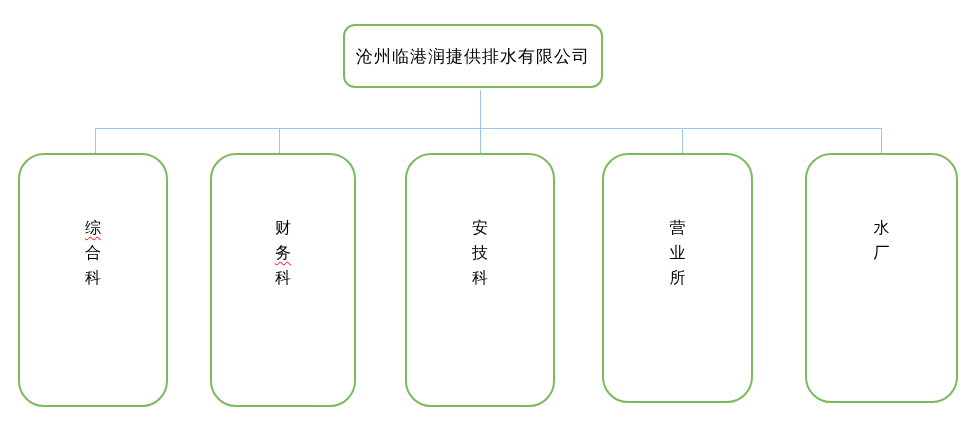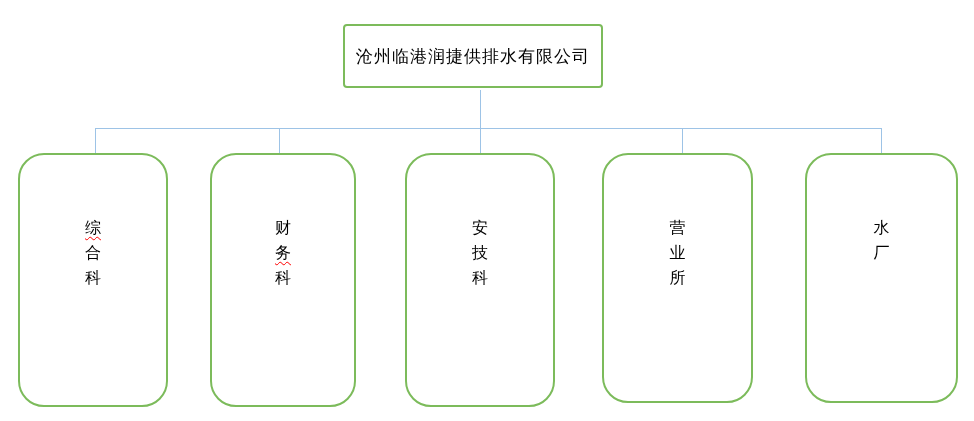--- a/index.html
+++ b/index.html
@@ -16,21 +16,21 @@
     overflow: hidden;
   }
   
   .root-box {
     position: absolute;
     left: 343px;
     top: 24px;
     width: 260px;
     height: 64px;
     border: 2px solid var(--border-green, #7CBB5B);
-    border-radius: 4px;
+    border-radius: 12px;
     background: #ffffff;
     display: flex;
     align-items: center;
     justify-content: center;
     box-sizing: border-box;
   }
   .root-label {
     font-size: 17px;
     color: var(--text-color, #000000);
     letter-spacing: 1px;

